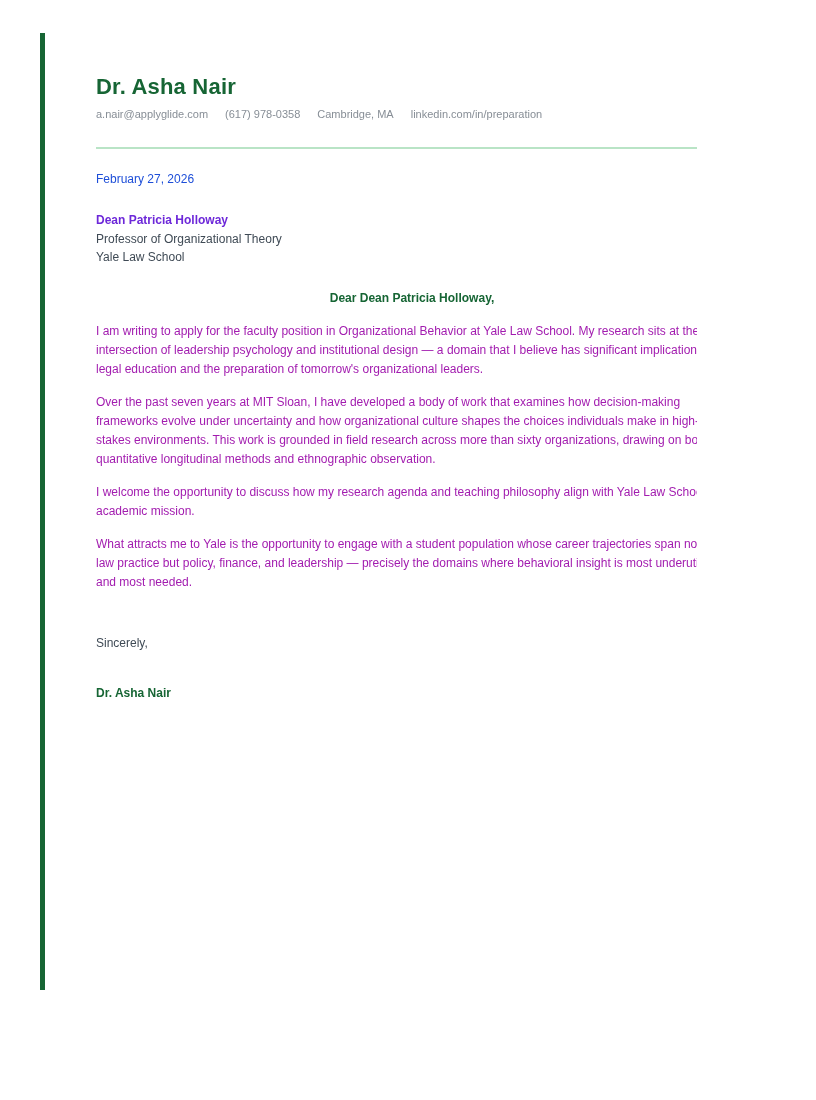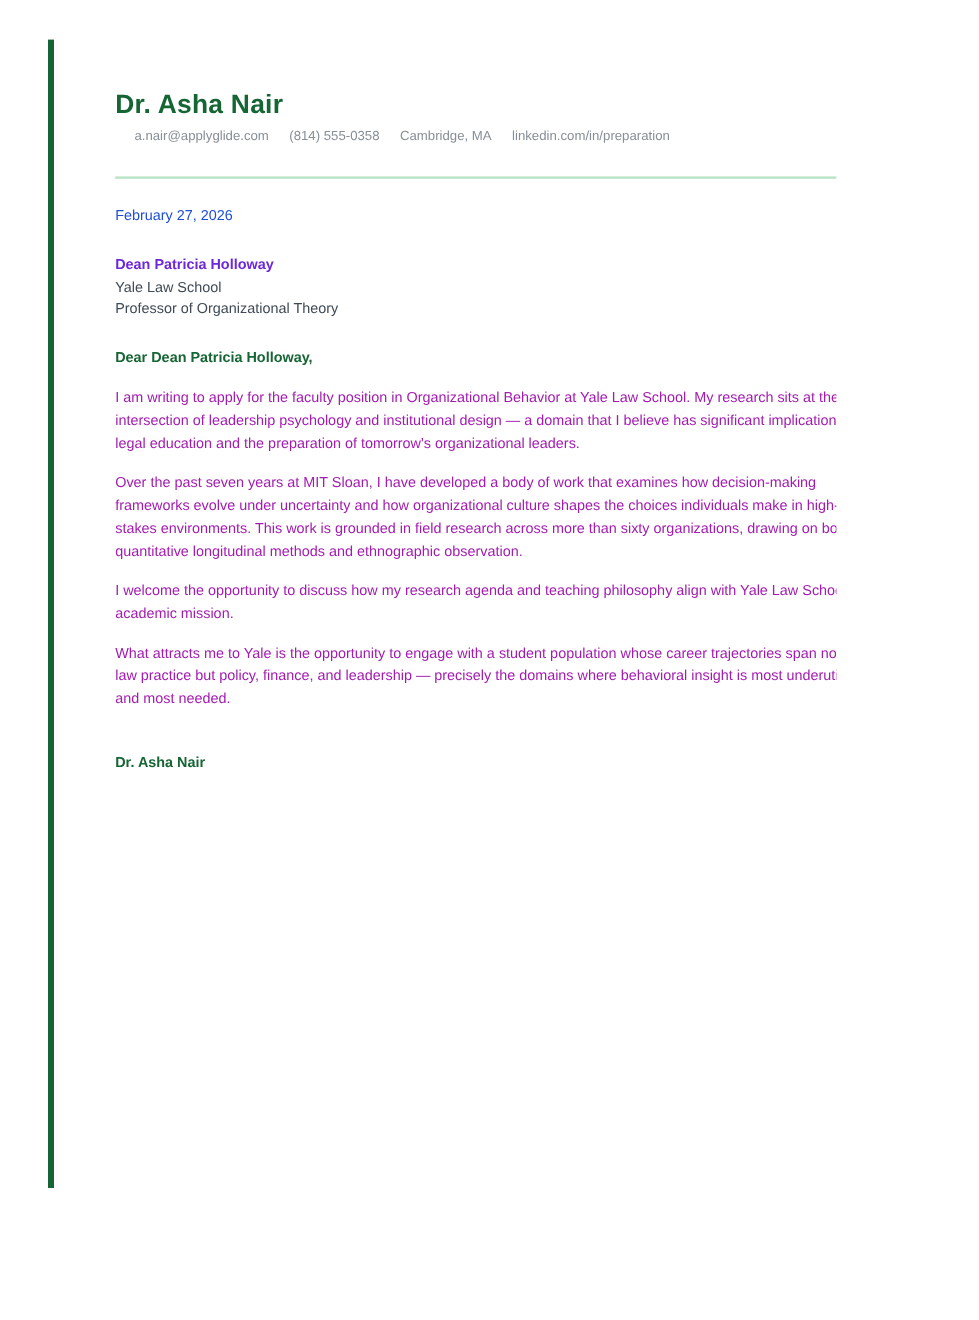--- a/index.html
+++ b/index.html
@@ -35,21 +35,20 @@
     font-weight: bold;
     color: #166534;
     letter-spacing: 0.2px;
   }
   .contact-row {
     display: flex;
     gap: 17px;
     margin-top: 8px;
     font-size: 11px;
     color: #878e96;
-    margin-left: 16px;
   }
   .divider {
     margin-top: 27px;
     height: 2px;
     background: #b9e4c6;
     border: none;
   }
   .date-line {
     margin-top: 23px;
     font-size: 12px;
@@ -63,20 +62,21 @@
   }
   .recipient-name {
     font-weight: bold;
     color: #6d28d9;
   }
   .salutation {
     margin-top: 24px;
     font-size: 12px;
     font-weight: bold;
     color: #166534;
+    text-align: center;
   }
   .body-paragraph {
     margin: 14px 0 0 0;
     font-size: 12px;
     line-height: 19px;
     color: #a21caf;
   }
   .body-paragraph:first-of-type {
     margin-top: 17px;
   }
@@ -97,42 +97,43 @@
 
 <div class="page">
   <div class="accent-bar"></div>
 
   <div class="content">
 
     <h1 class="doc-title">Dr. Asha Nair</h1>
 
     <div class="contact-row">
       <span>a.nair@applyglide.com</span>
-      <span>(814) 555-0358</span>
+      <span>(617) 978-0358</span>
       <span>Cambridge, MA</span>
       <span>linkedin.com/in/preparation</span>
     </div>
 
     <div class="divider"></div>
 
     <div class="date-line">February 27, 2026</div>
 
     <div class="recipient-block">
       <div class="recipient-name">Dean Patricia Holloway</div>
+      <div>Professor of Organizational Theory</div>
       <div>Yale Law School</div>
-      <div>Professor of Organizational Theory</div>
     </div>
 
     <div class="salutation">Dear Dean Patricia Holloway,</div>
 
     <p class="body-paragraph">I am writing to apply for the faculty position in Organizational Behavior at Yale Law School. My research sits at the intersection of leadership psychology and institutional design — a domain that I believe has significant implications for legal education and the preparation of tomorrow's organizational leaders.</p>
 
     <p class="body-paragraph">Over the past seven years at MIT Sloan, I have developed a body of work that examines how decision-making frameworks evolve under uncertainty and how organizational culture shapes the choices individuals make in high-stakes environments. This work is grounded in field research across more than sixty organizations, drawing on both quantitative longitudinal methods and ethnographic observation.</p>
 
     <p class="body-paragraph">I welcome the opportunity to discuss how my research agenda and teaching philosophy align with Yale Law School's academic mission.</p>
 
     <p class="body-paragraph">What attracts me to Yale is the opportunity to engage with a student population whose career trajectories span not only law practice but policy, finance, and leadership — precisely the domains where behavioral insight is most underutilized and most needed.</p>
 
+    <div class="closing">Sincerely,</div>
 
     <div class="signature">Dr. Asha Nair</div>
 
   </div>
 </div>
 
 </body></html>

